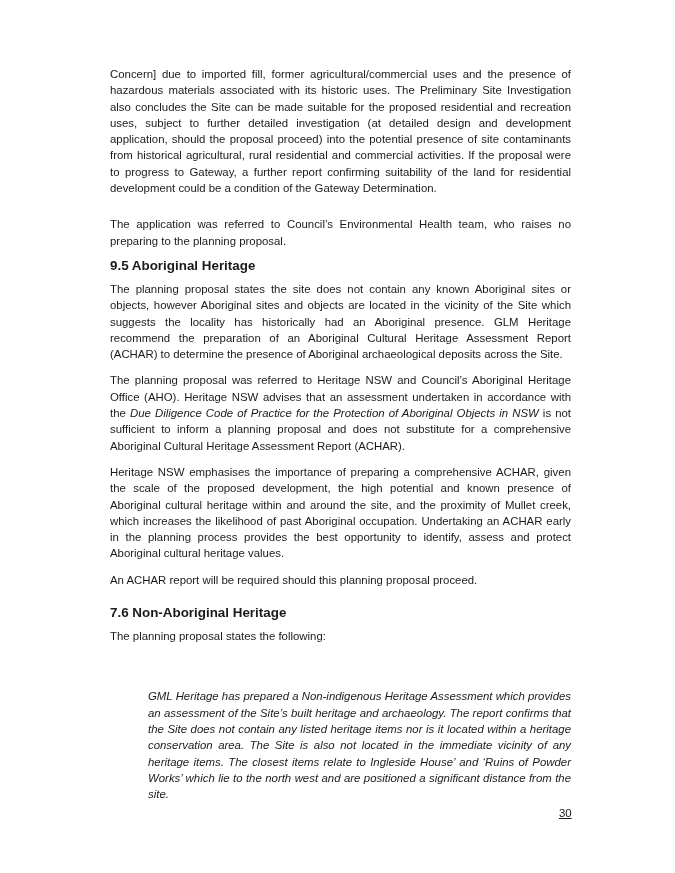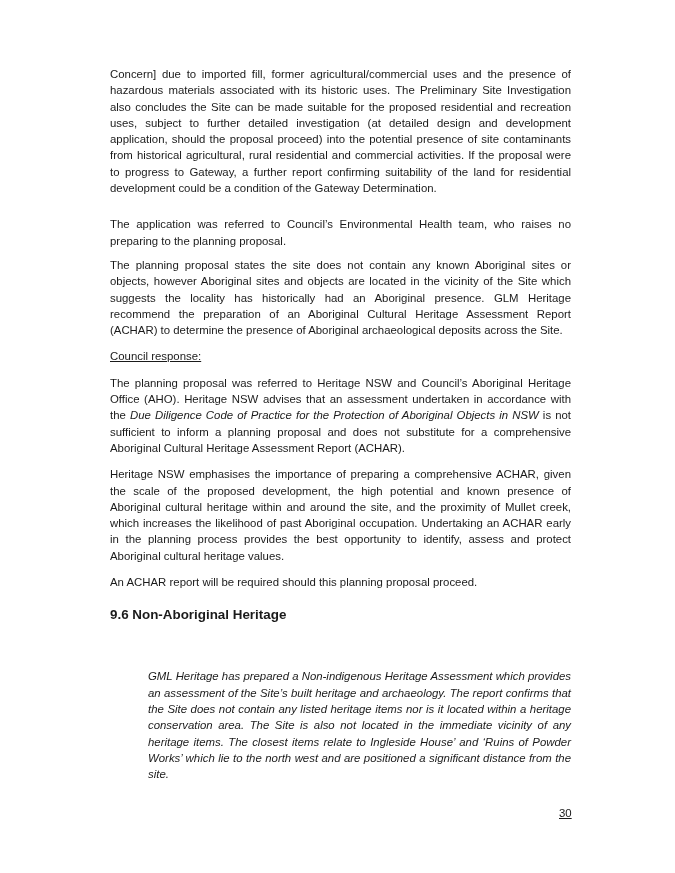--- a/index.html
+++ b/index.html
@@ -15,23 +15,24 @@
   .quote { margin-left:38px; font-style:italic;margin-top:44px; }
   .pagenum { position:absolute; left:559px; top:807px; font-size:11.4px;text-decoration:underline; }
 </style>
 </head>
 <body>
 
 <div class="page">
   <p class="p1">Concern] due to imported fill, former agricultural/commercial uses and the presence of hazardous materials associated with its historic uses. The Preliminary Site Investigation also concludes the Site can be made suitable for the proposed residential and recreation uses, subject to further detailed investigation (at detailed design and development application, should the proposal proceed) into the potential presence of site contaminants from historical agricultural, rural residential and commercial activities. If the proposal were to progress to Gateway, a further report confirming suitability of the land for residential development could be a condition of the Gateway Determination.</p>
   <p class="p2">The application was referred to Council’s Environmental Health team, who raises no preparing to the planning proposal.</p>
 
+  <h2>9.5 Aboriginal Heritage</h2>
   <p class="gap">The planning proposal states the site does not contain any known Aboriginal sites or objects, however Aboriginal sites and objects are located in the vicinity of the Site which suggests the locality has historically had an Aboriginal presence. GLM Heritage recommend the preparation of an Aboriginal Cultural Heritage Assessment Report (ACHAR) to determine the presence of Aboriginal archaeological deposits across the Site.</p>
-  <p class="gap"><span class="u">Council response:</span></p>
   <p class="gap"><span>The planning proposal was referred to Heritage NSW and Council’s Aboriginal Heritage Office (AHO).  Heritage NSW advises that an assessment undertaken in accordance with the </span><i>Due Diligence Code of Practice for the Protection of Aboriginal Objects in NSW</i><span> is not sufficient to inform a planning proposal and does not substitute for a comprehensive Aboriginal Cultural Heritage Assessment Report (ACHAR).</span></p>
   <p class="gap">Heritage NSW emphasises the importance of preparing a comprehensive ACHAR, given the scale of the proposed development, the high potential and known presence of Aboriginal cultural heritage within and around the site, and the proximity of Mullet creek, which increases the likelihood of past Aboriginal occupation. Undertaking an ACHAR early in the planning process provides the best opportunity to identify, assess and protect Aboriginal cultural heritage values.</p>
   <p style="margin-bottom:16px;">An ACHAR report will be required should this planning proposal proceed.</p>
 
-  <h2>9.6 Non-Aboriginal Heritage</h2>
+  <h2>7.6 Non-Aboriginal Heritage</h2>
+  <p class="gap">The planning proposal states the following:</p>
   <p class="quote">GML Heritage has prepared a Non-indigenous Heritage Assessment which provides an assessment of the Site’s built heritage and archaeology. The report confirms that the Site does not contain any listed heritage items nor is it located within a heritage conservation area. The Site is also not located in the immediate vicinity of any heritage items. The closest items relate to Ingleside House’ and ‘Ruins of Powder Works’ which lie to the north west and are positioned a significant distance from the site.</p>
 </div>
 
 <div class="pagenum">30</div>
 
 </body></html>

